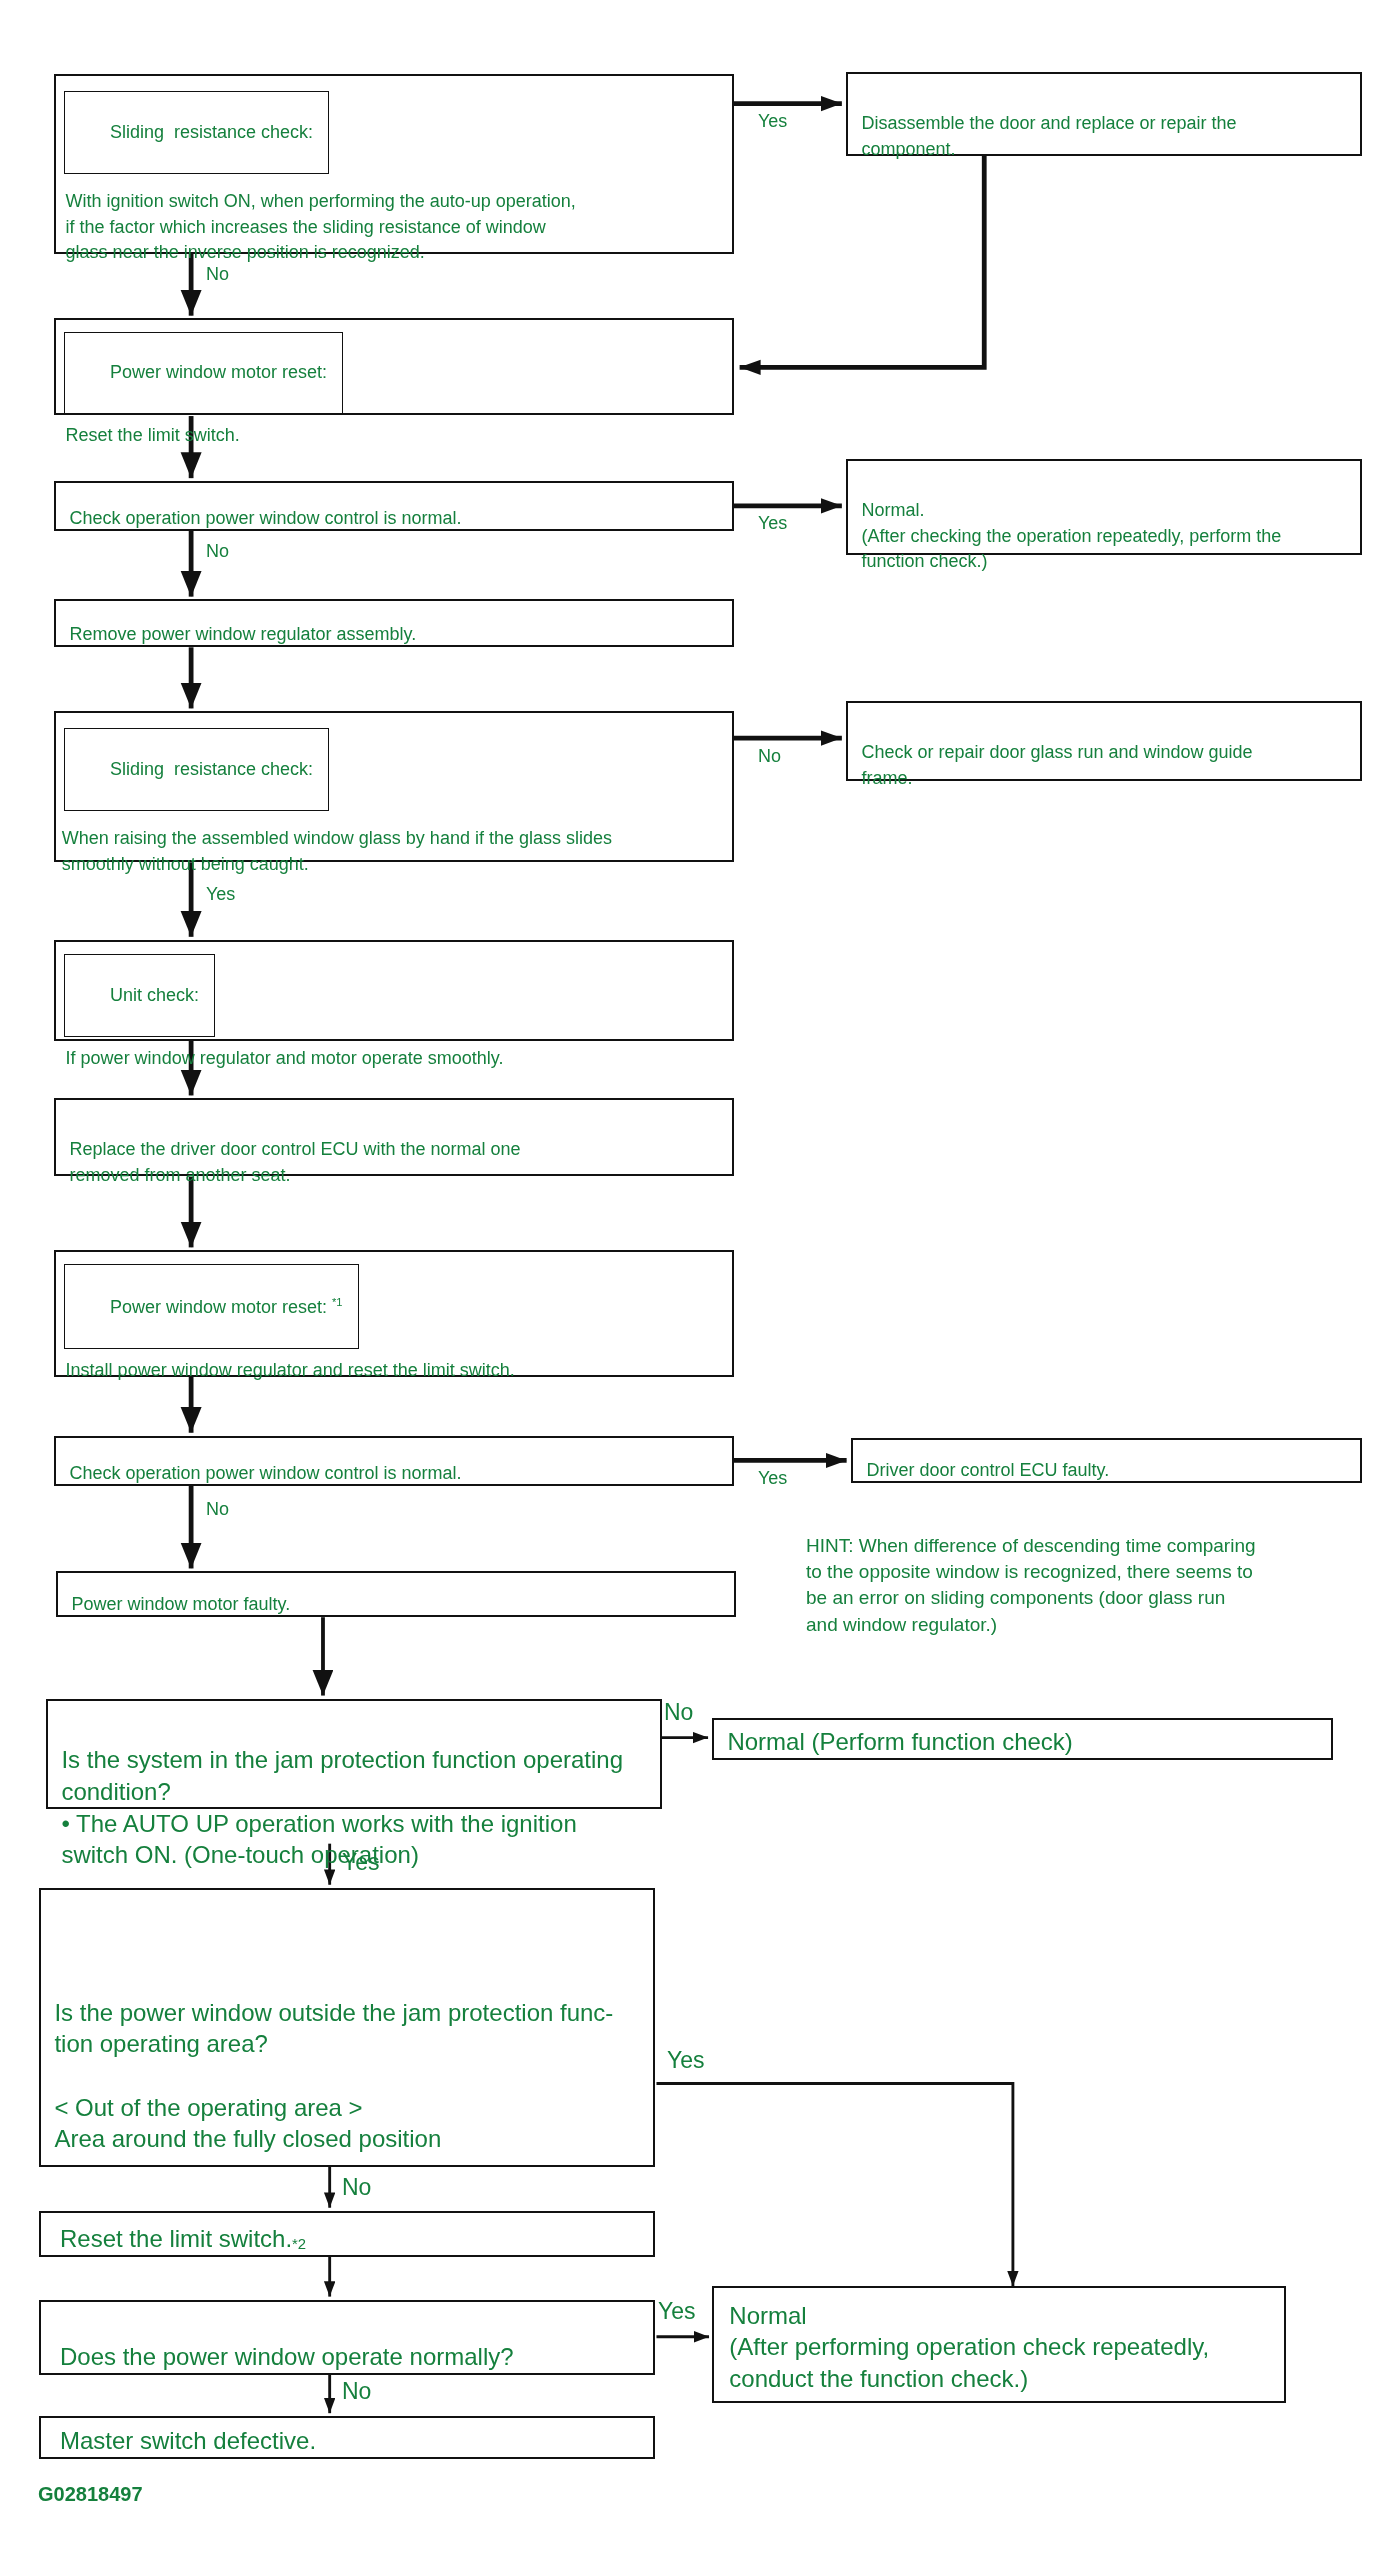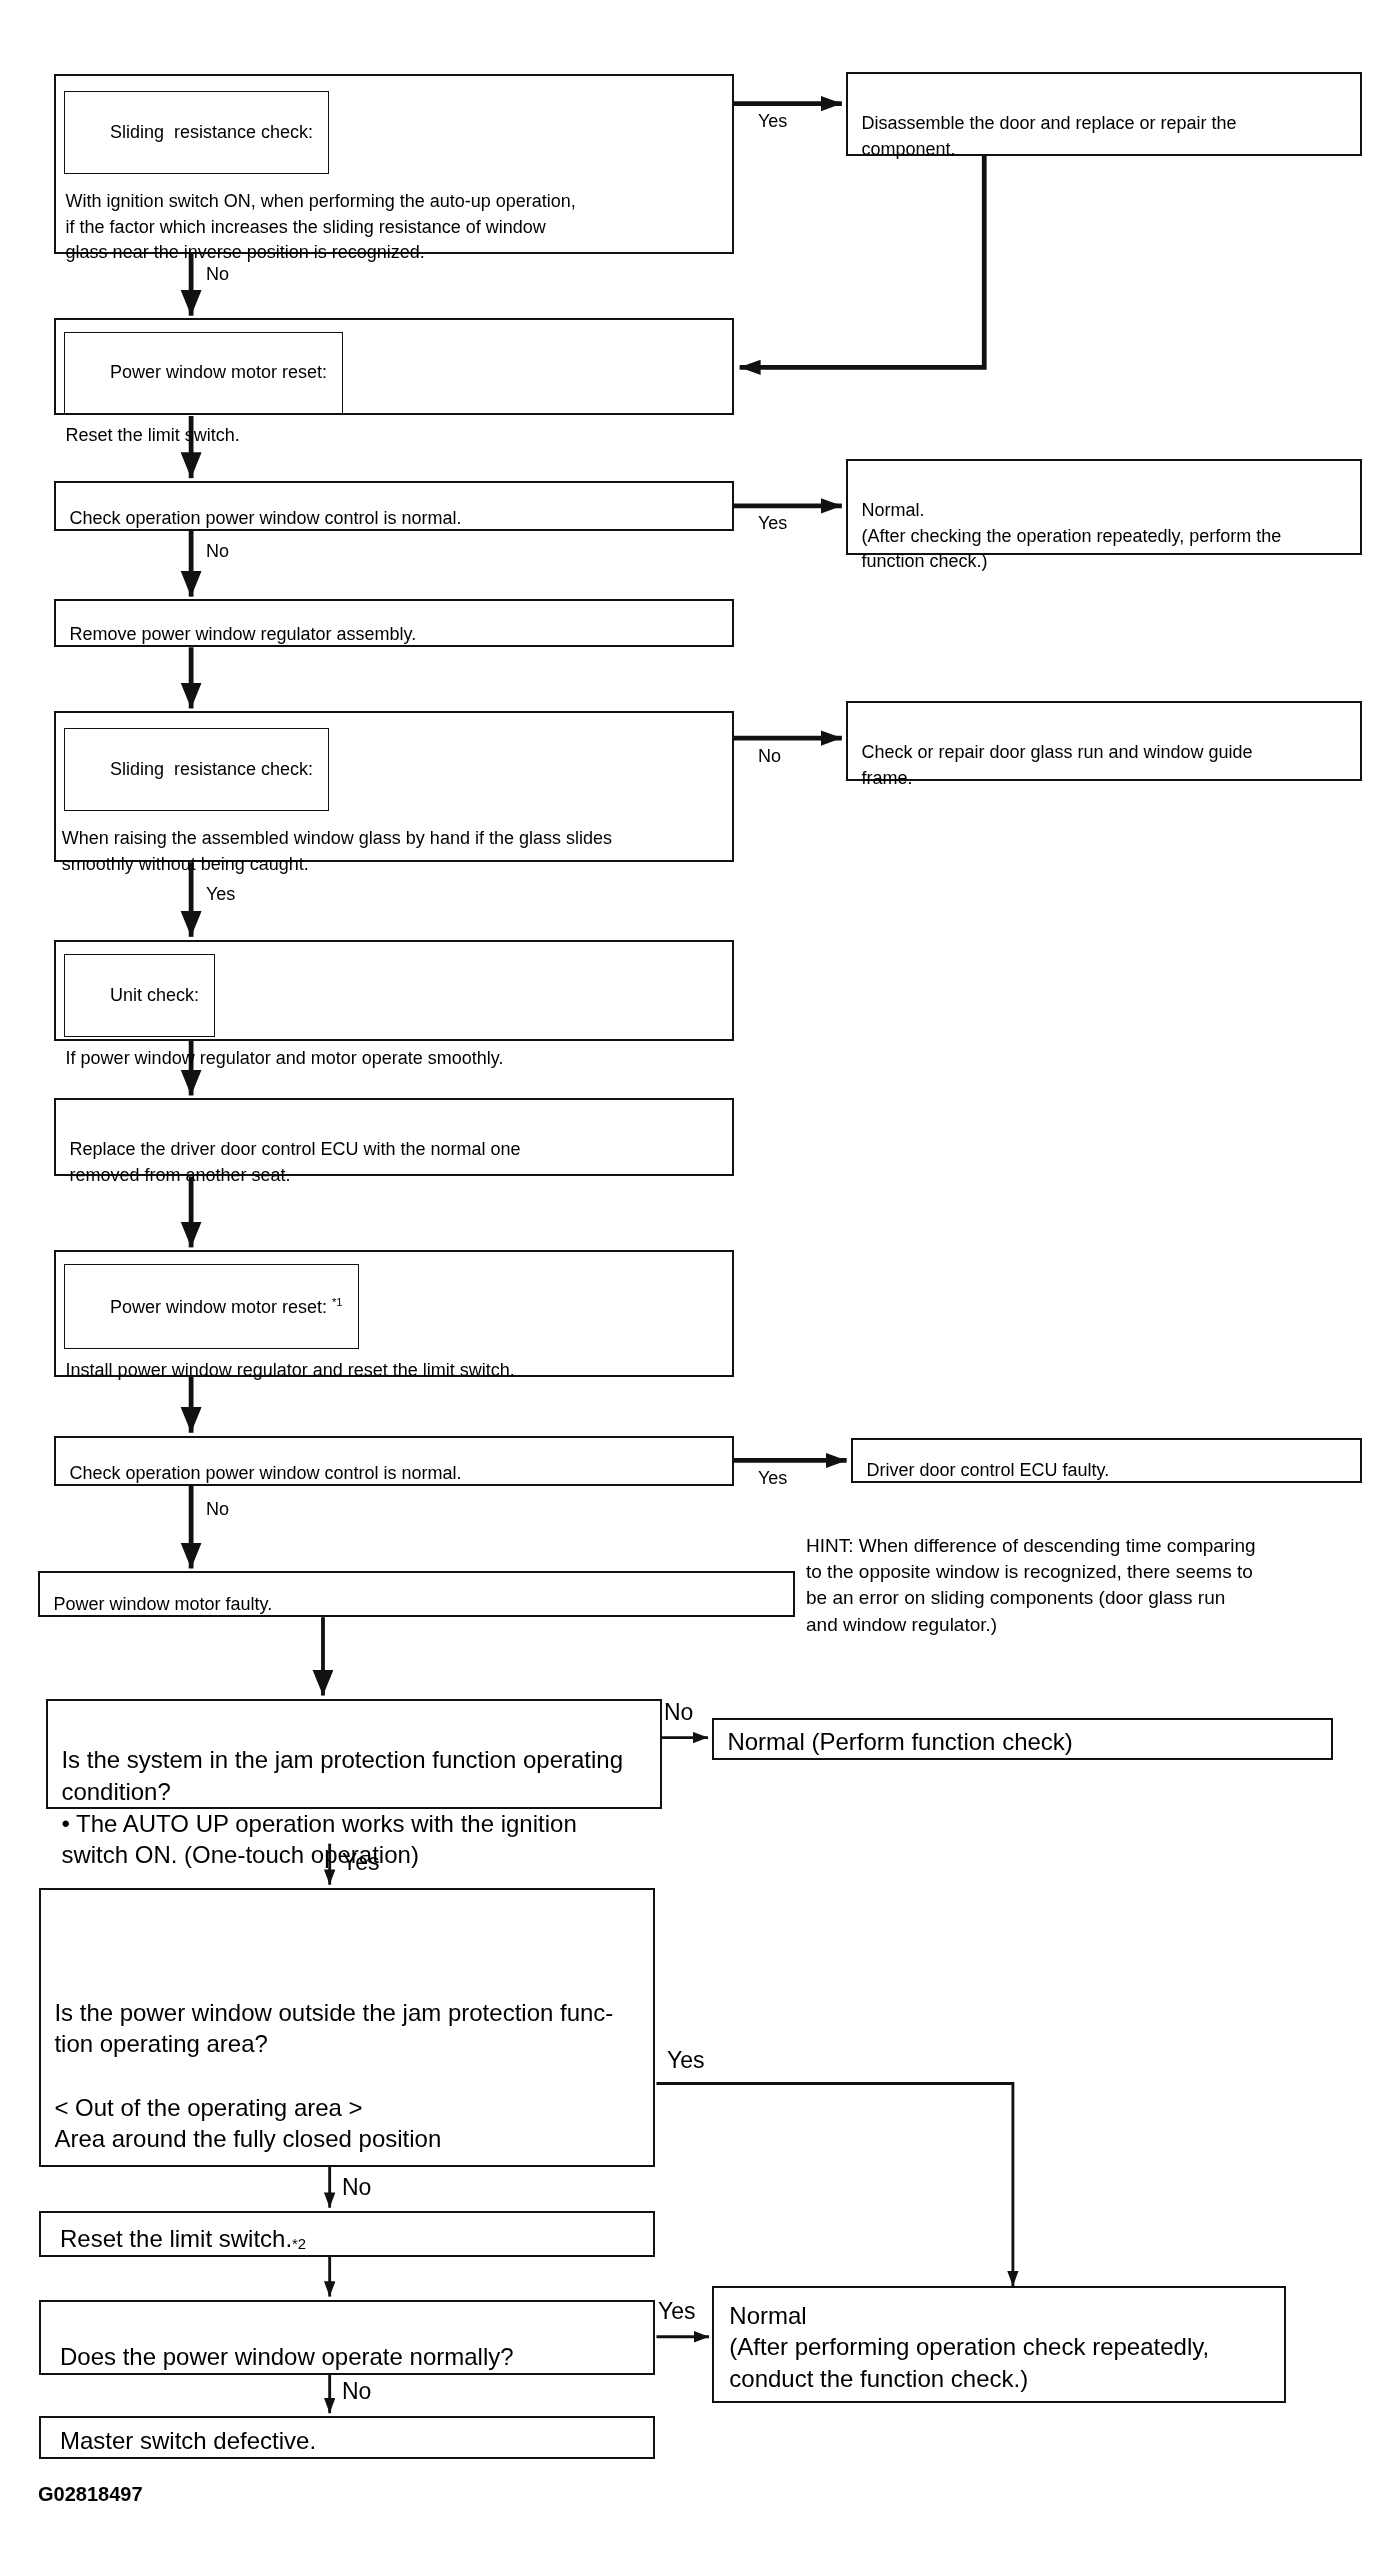--- a/index.html
+++ b/index.html
@@ -1,21 +1,21 @@
 <!DOCTYPE html>
 <html><head>
 <meta charset="utf-8">
 <style>
   html,body{margin:0;padding:0;background:#ffffff;}
   #canvas{
     position:relative;
     width:1398px;height:2576px;
     background:#ffffff;
     font-family:"Liberation Sans", sans-serif;
-    color:#000000;
+    color:#15803d;
     overflow:hidden;
   }
   #connectors{position:absolute;left:0;top:0;z-index:0;}
   .box{
     position:absolute;
     border:2.9px solid #111;
     background:#fff;
     box-sizing:border-box;
     z-index:1;
   }
@@ -143,21 +143,21 @@
     <div class="titlebox" style="margin-top:12.4px">
       <span>Power window motor reset: </span><sup>*1</sup>
     </div>
     <div class="body" style="margin-top:9.6px">Install power window regulator and reset the limit switch.</div>
   </div>
 
   <div class="box center" style="left:54px;top:1436px;width:680px;height:50px">
     <span>Check operation power window control is normal.</span>
   </div>
 
-  <div class="box center" style="left:38px;top:1571px;width:757px;height:46px">
+  <div class="box center" style="left:56px;top:1571px;width:680px;height:46px">
     <span>Power window motor faulty.</span>
   </div>
 
   <div class="box pad" style="left:846px;top:72px;width:516px;height:84px">
     <span style="white-space:pre-line">Disassemble the door and replace or repair the
 component.</span>
   </div>
 
   <div class="box pad" style="left:846px;top:459px;width:516px;height:96px">
     <span style="white-space:pre-line">Normal.

